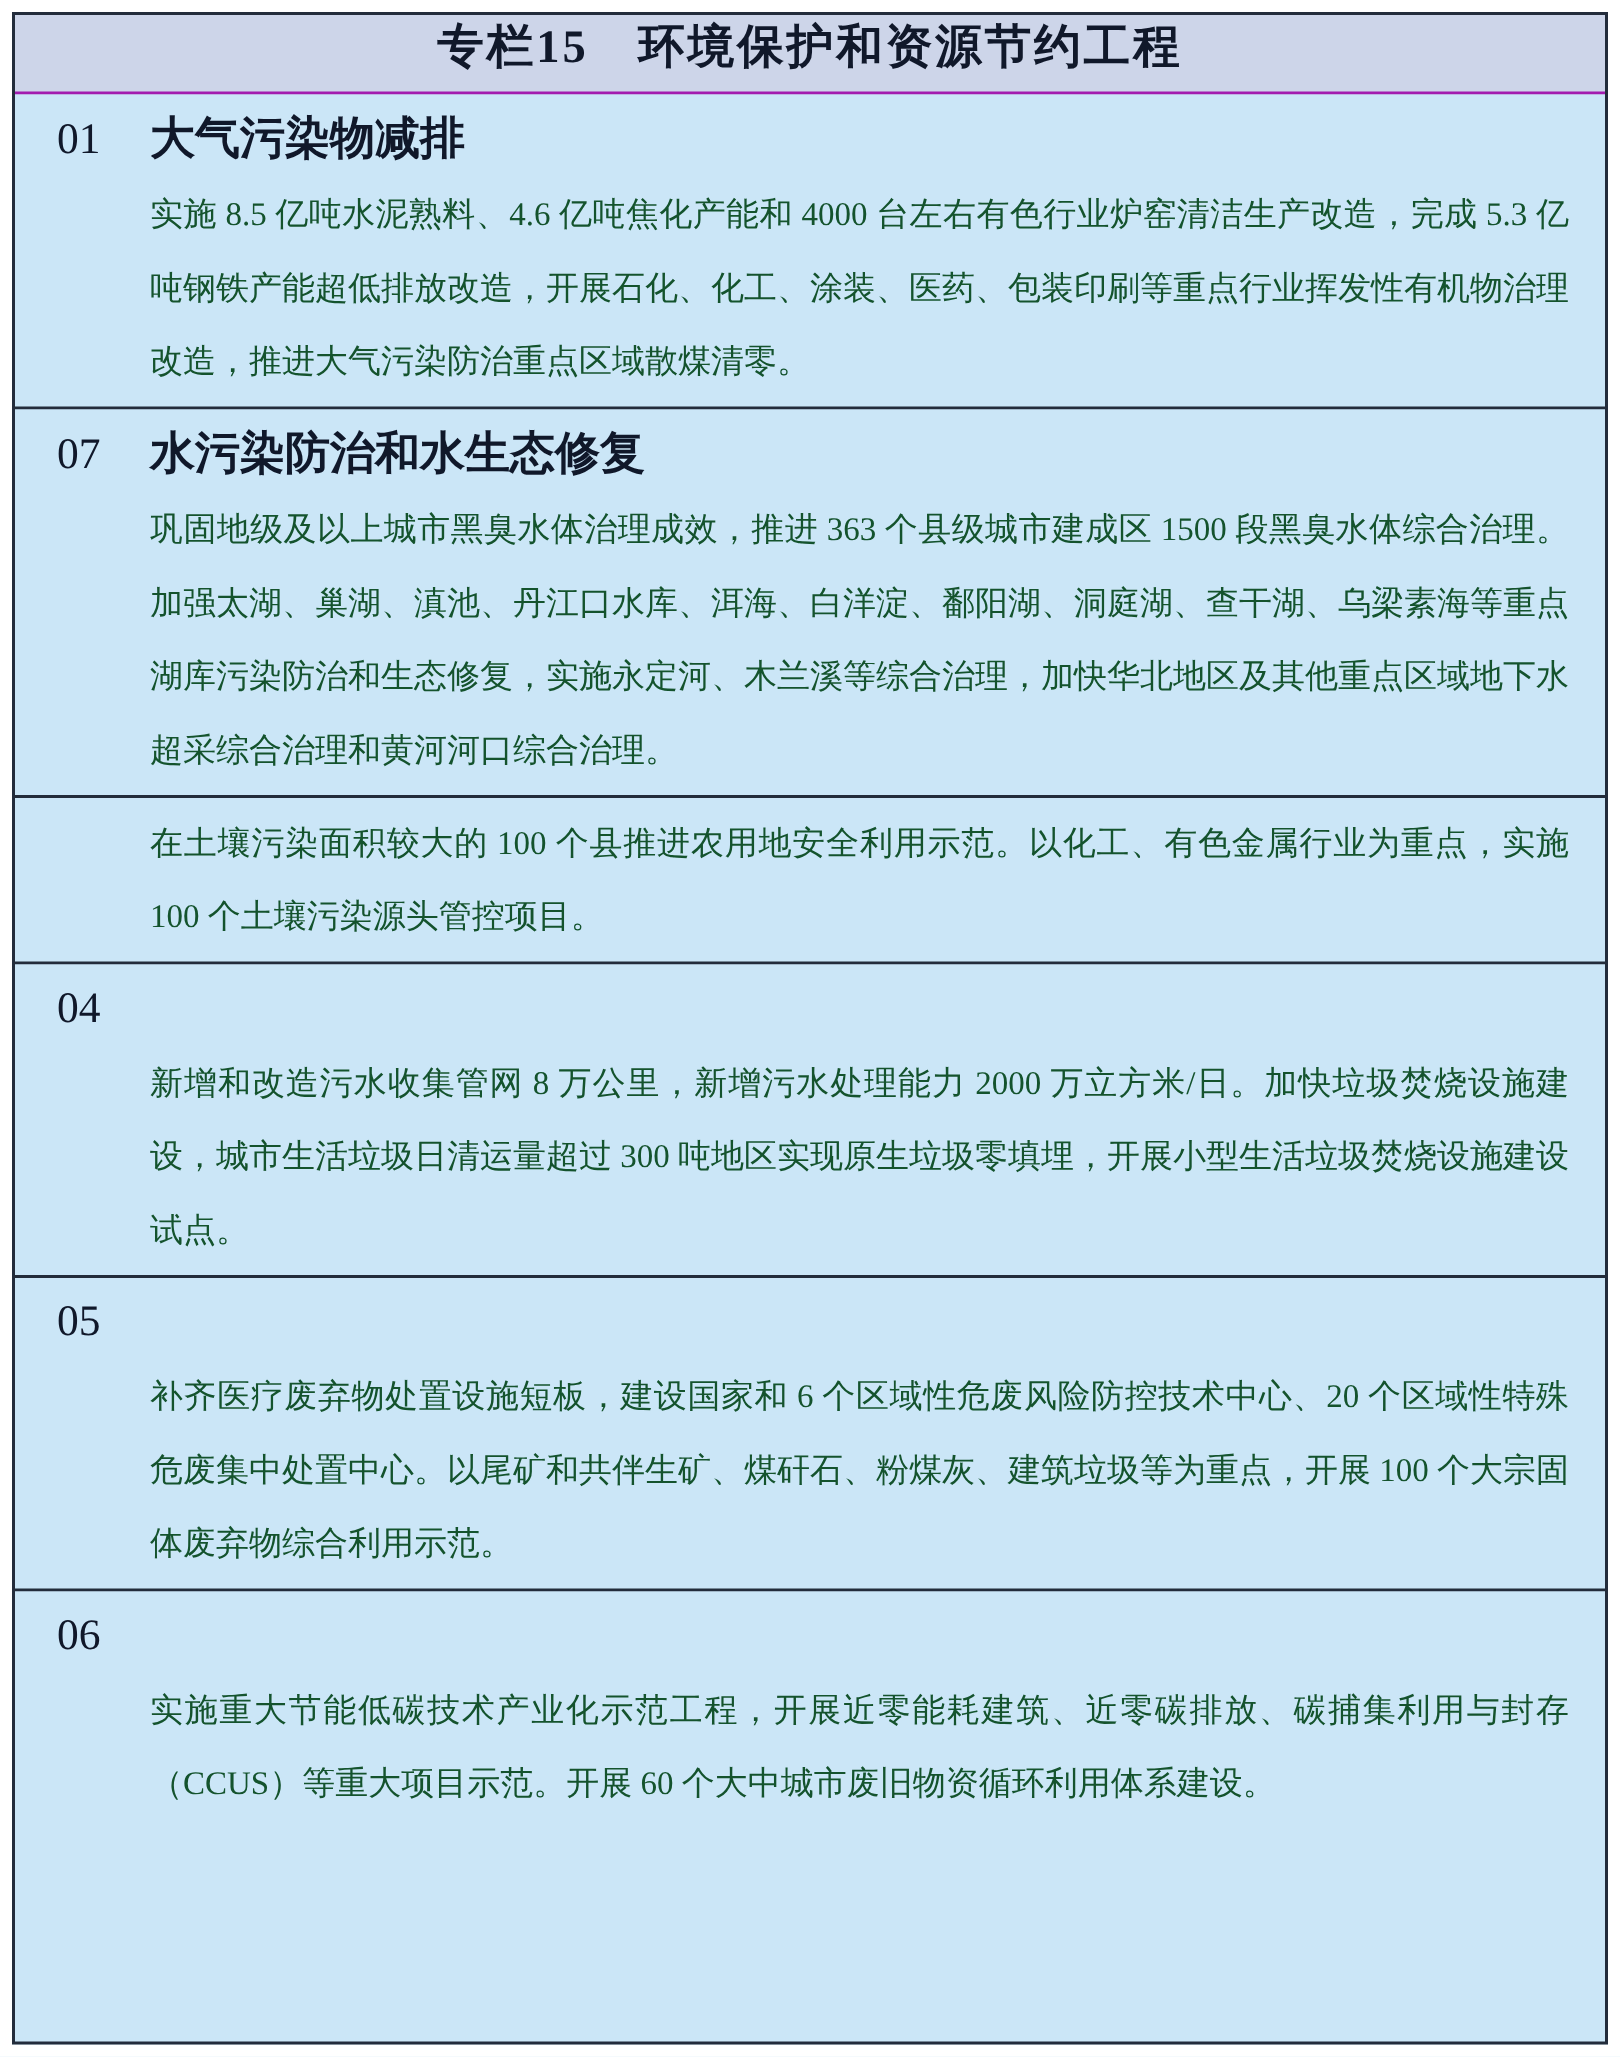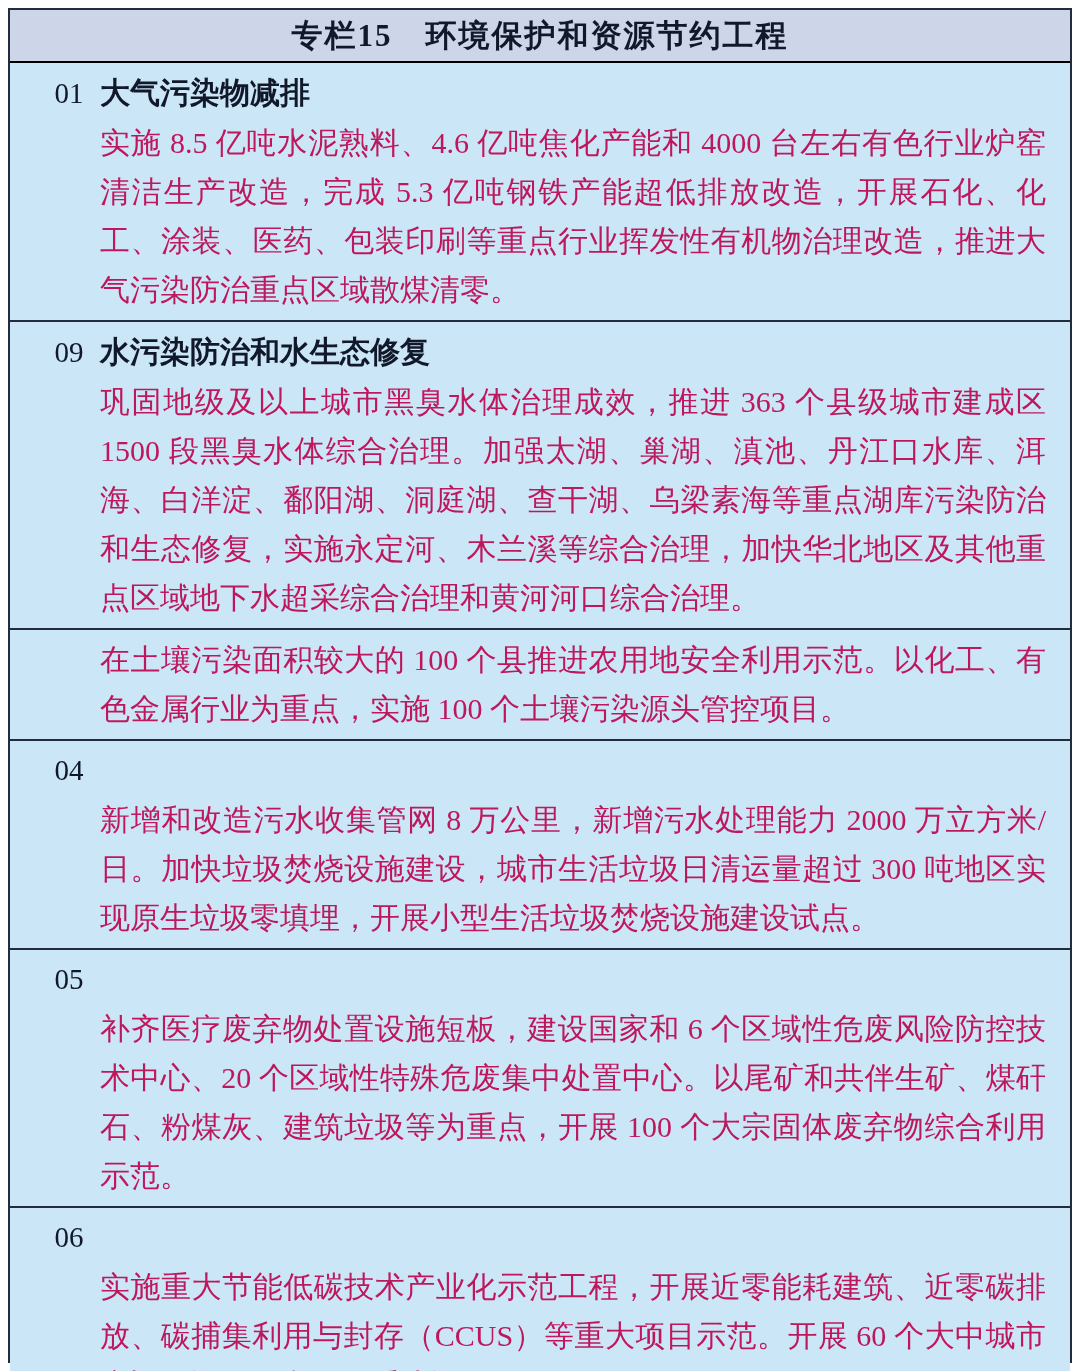--- a/index.html
+++ b/index.html
@@ -23,23 +23,23 @@
     top: 8px;
     right: 8px;
     bottom: 8px;
     border: 2px solid #232c3b;
     background: #cbe6f7;
     box-sizing: border-box;
   }
   .box-header {
     height: 51px;
     background: #cdd5e9;
-    border-bottom: 2px solid #000000;
+    border-bottom: 2px solid #a21caf;
     display: flex;
-    align-items: center;
+    align-items: flex-start;
     justify-content: center;
     font-size: 31px;
     font-weight: bold;
     letter-spacing: 2px;
     color: #10182a;
   }
   .row {
     background: #cbe6f7;
     border-bottom: 2px solid #232c3b;
     padding: 5px 24px 6px 28px;
@@ -47,38 +47,37 @@
     color: #10182a;
   }
   .row:last-child {
     border-bottom: none;
   }
   .sec-head {
     display: flex;
     align-items: baseline;
     line-height: 49px;
     font-size: 30px;
-    text-align: center;
   }
   .num {
     width: 62px;
     flex: 0 0 62px;
     font-weight: normal;
     font-size: 29px;
   }
   .stitle {
     font-weight: bold;
   }
   .body {
     margin: 0 0 0 62px;
-    font-size: 30px;
+    font-size: 22px;
     line-height: 49px;
     text-align: justify;
     text-justify: inter-ideograph;
-    color: #be185d;
+    color: #14532d;
   }
 </style>
 </head>
 <body>
 
 <div class="page">
   <div class="box">
 
     <div class="box-header">
       <span>专栏15　环境保护和资源节约工程</span>
@@ -87,21 +86,21 @@
     <section class="row">
       <div class="sec-head">
         <span class="num">01</span>
         <span class="stitle">大气污染物减排</span>
       </div>
       <p class="body">实施 8.5 亿吨水泥熟料、4.6 亿吨焦化产能和 4000 台左右有色行业炉窑清洁生产改造，完成 5.3 亿吨钢铁产能超低排放改造，开展石化、化工、涂装、医药、包装印刷等重点行业挥发性有机物治理改造，推进大气污染防治重点区域散煤清零。</p>
     </section>
 
     <section class="row">
       <div class="sec-head">
-        <span class="num">09</span>
+        <span class="num">07</span>
         <span class="stitle">水污染防治和水生态修复</span>
       </div>
       <p class="body">巩固地级及以上城市黑臭水体治理成效，推进 363 个县级城市建成区 1500 段黑臭水体综合治理。加强太湖、巢湖、滇池、丹江口水库、洱海、白洋淀、鄱阳湖、洞庭湖、查干湖、乌梁素海等重点湖库污染防治和生态修复，实施永定河、木兰溪等综合治理，加快华北地区及其他重点区域地下水超采综合治理和黄河河口综合治理。</p>
     </section>
 
     <section class="row">
       <p class="body">在土壤污染面积较大的 100 个县推进农用地安全利用示范。以化工、有色金属行业为重点，实施 100 个土壤污染源头管控项目。</p>
     </section>
 
     <section class="row">

